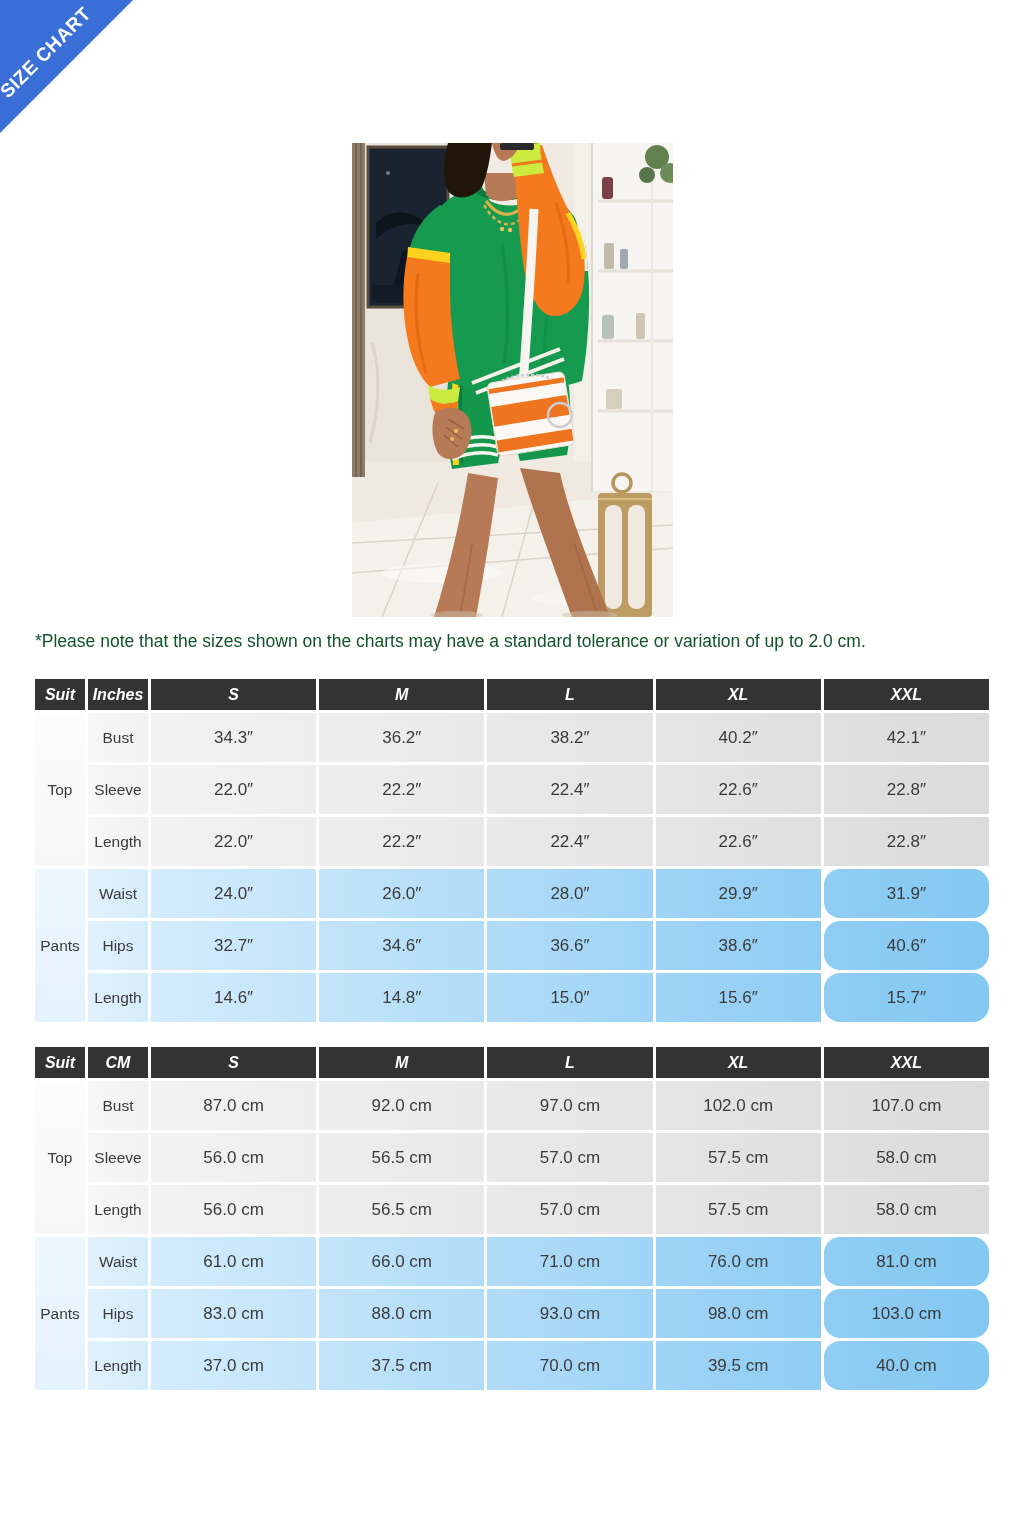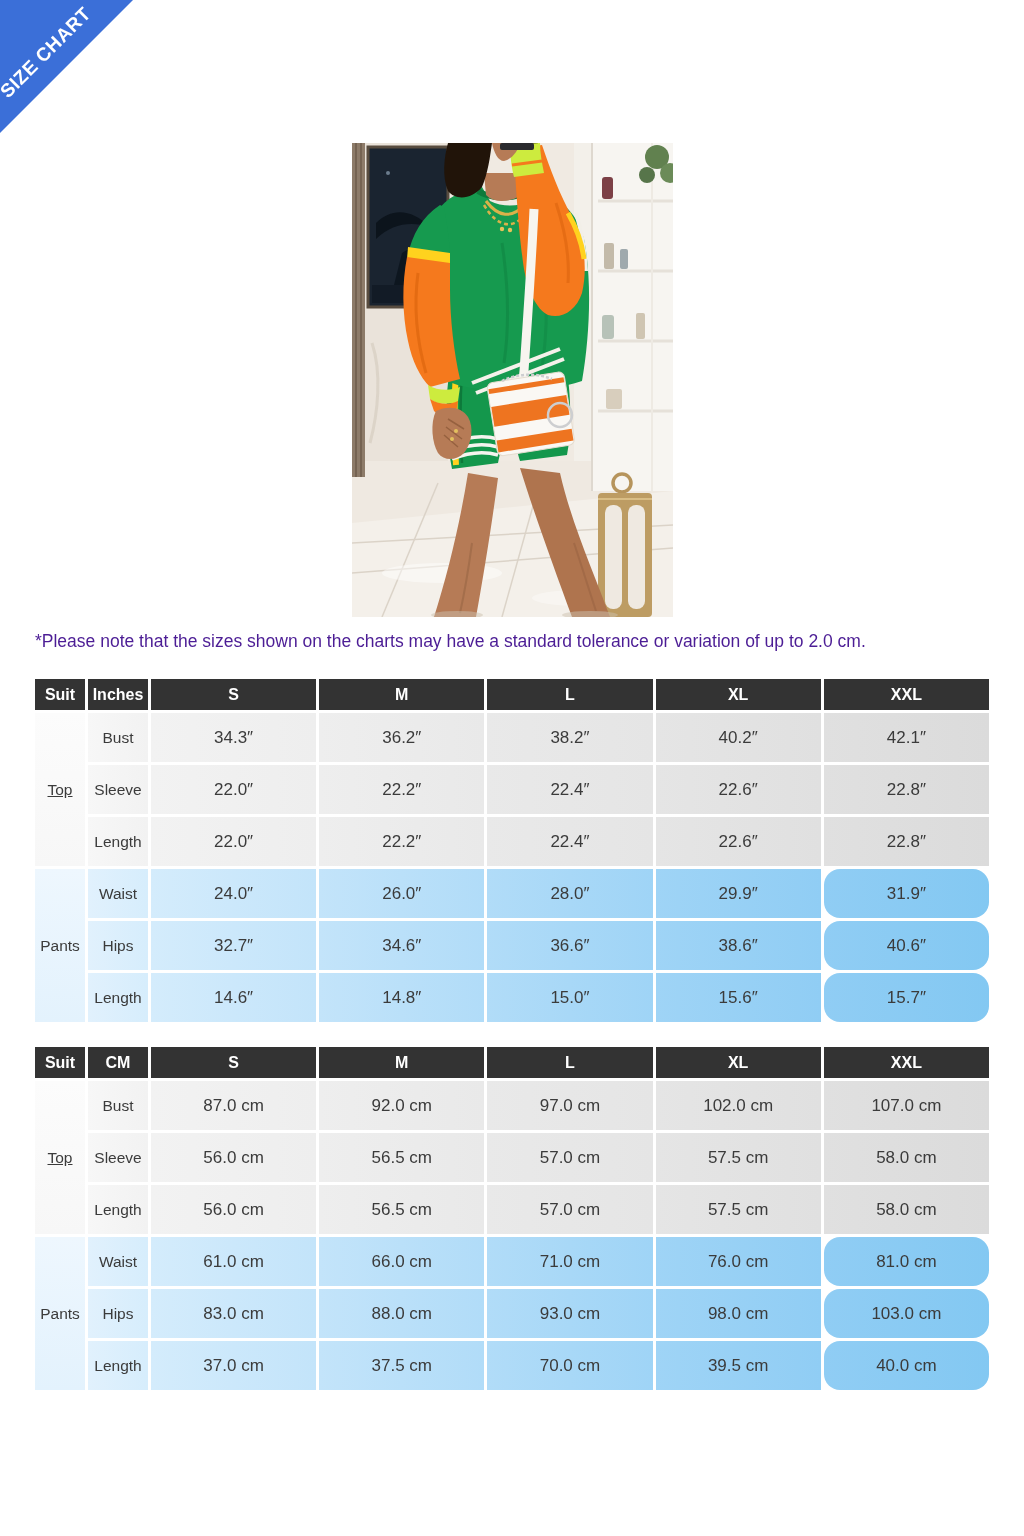--- a/index.html
+++ b/index.html
@@ -16,50 +16,50 @@
 
   
   .photo {
     position: absolute; left: 352px; top: 143px;
     width: 321px; height: 474px;
   }
 
   
   .note {
     position: absolute; left: 35px; top: 631px;
-    font-size: 17.5px; color: #4c1d95;
+    font-size: 17.5px; color: #14532d;
     white-space: nowrap;
   }
 
   
   table.size-table {
     position: absolute; left: 32px;
     width: 960px;
     border-collapse: separate; border-spacing: 3px;
     table-layout: fixed;
   }
   #table-inches { top: 676px; }
   #table-cm     { top: 1044px; }
 
   .size-table col.col-grp { width: 50px; }
   .size-table col.col-lab { width: 60px; }
 
   .size-table th {
     background: #333333; color: #ffffff;
     font-weight: bold; font-size: 16px;
-    height: 31px; text-align: center; padding: 0;
+    height: 31px; text-align: center; padding: 0; font-style: italic;
   }
   .size-table td {
     height: 49px; text-align: center; vertical-align: middle;
     font-size: 17px; color: #3b3b3b; padding: 0;
   }
   .size-table td.lab, .size-table td.grp { font-size: 15.5px; }
 
   
-  tr.top td.grp { background: linear-gradient(180deg, #fcfcfc, #f7f7f7); text-decoration: underline; }
+  tr.top td.grp { background: linear-gradient(180deg, #fcfcfc, #f7f7f7); }
   tr.top td.lab { background: linear-gradient(90deg, #f7f7f7, #f2f2f2); }
   tr.top td.v0  { background: linear-gradient(90deg, #f2f2f2, #eeeeee); }
   tr.top td.v1  { background: linear-gradient(90deg, #eeeeee, #e9e9e9); margin-top: 18px; }
   tr.top td.v2  { background: linear-gradient(90deg, #e9e9e9, #e5e5e5); }
   tr.top td.v3  { background: linear-gradient(90deg, #e5e5e5, #e0e0e0); }
   tr.top td.v4  { background: linear-gradient(90deg, #e0e0e0, #dbdbdb); }
 
   
   tr.pants td.grp { background: linear-gradient(180deg, #eef7fe, #e3f2fd); margin-left: 6px; }
   tr.pants td.lab { background: linear-gradient(90deg, #e1f1fd, #d6edfc); }

